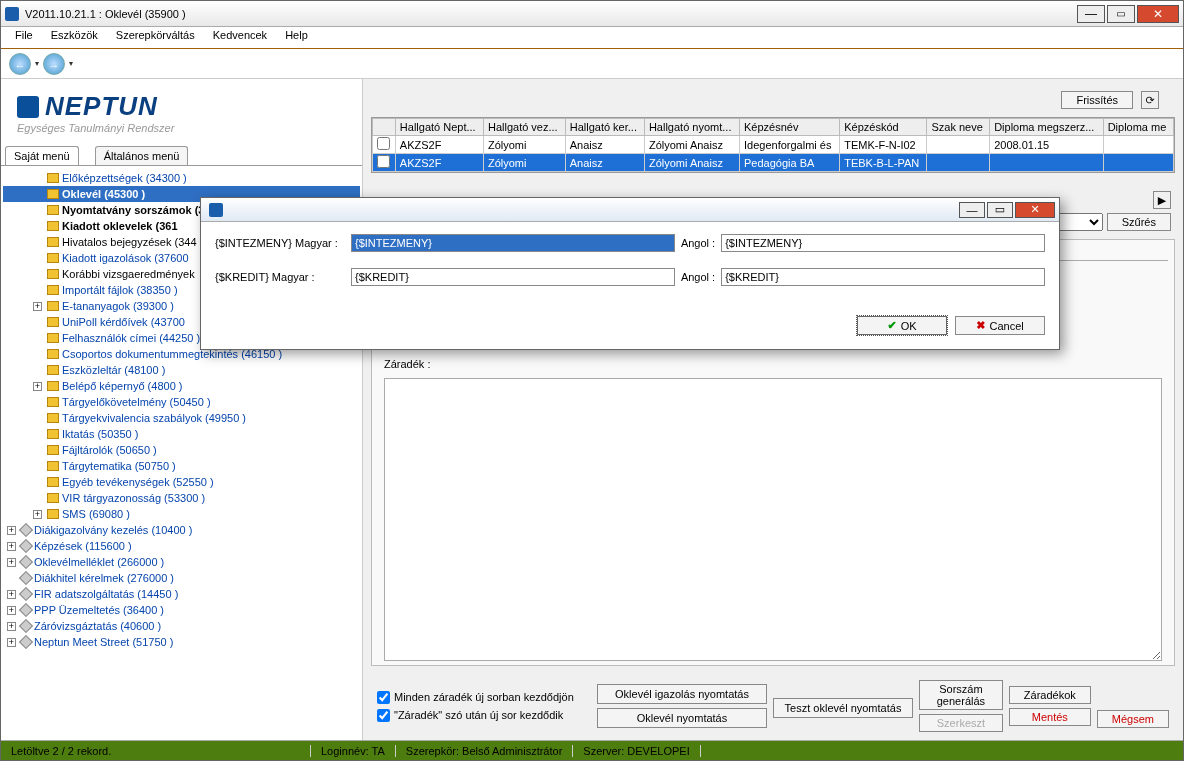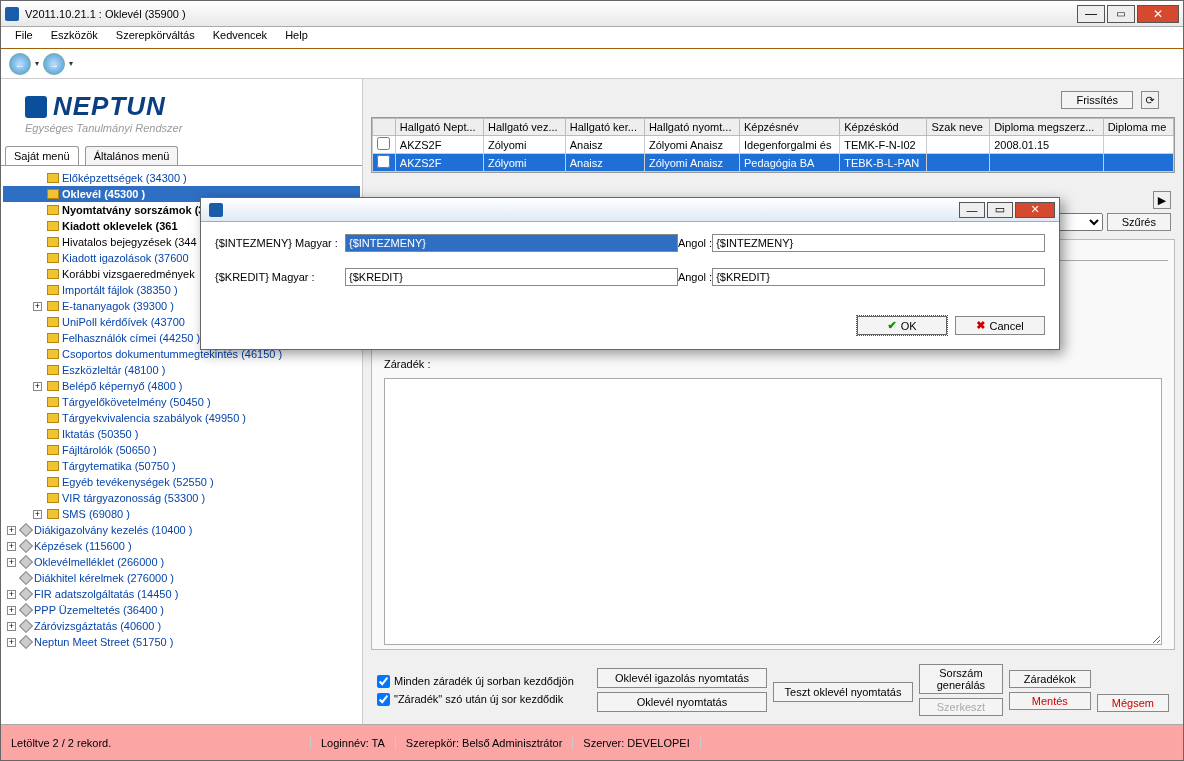--- a/index.html
+++ b/index.html
@@ -17,26 +17,26 @@
   
   .menubar { height: 22px; display:flex; align-items:flex-start; gap: 6px; padding: 0 8px; background:#fff; border-bottom:1px solid #a16207;}
   .menubar span { padding: 2px 6px; cursor:pointer;}
   .toolbar { height: 30px; display:flex; align-items:center; gap:4px; padding:0 8px; border-bottom:1px solid #ccc;}
   .toolbar-btn { width:22px; height:22px; border:1px solid #7aa; border-radius:11px; background: radial-gradient(#bdf,#49c); display:flex; align-items:center; justify-content:center; color:#fff; font-weight:bold;}
   .dropdown-arrow{font-size:8px; color:#333;}
 
   
   .content { flex:1; display:flex; overflow:hidden; }
   .sidebar { width: 362px; display:flex; flex-direction:column; border-right:1px solid #ccc; }
-  .logo-area{ padding: 12px 16px 6px; margin-left: 8px; }
+  .logo-area{ padding: 12px 16px 6px; }
   .logo-text { font-size: 26px; font-weight: bold; color:#0a3f80; letter-spacing:1px; font-style: italic; display:flex; align-items:center; gap:6px;}
   .logo-icon{ width:22px; height:22px; background:#0a4f9a; border-radius:3px;}
   .logo-sub { color:#999; font-size:11px; font-style: italic;}
   .tabstrip { display:flex; border-bottom:1px solid #999; margin-top:6px;}
-  .tabstrip .tab { padding: 3px 8px; border:1px solid #999; border-bottom:none; background:#f5f5f5; margin-right:2px; margin-left:4px; border-radius: 3px 3px 0 0; cursor:pointer;}
+  .tabstrip .tab { padding: 3px 8px; border:1px solid #999; border-bottom:none; background:#f5f5f5; margin-right:12px; margin-left:4px; border-radius: 3px 3px 0 0; cursor:pointer;}
   .tabstrip .tab.active { background:#fff; font-weight:normal;}
   .tree { flex:1; overflow:auto; padding:4px 2px; font-size:11px;}
   .tree-item { display:flex; align-items:center; gap:3px; white-space:nowrap; padding:1px 0 1px 28px; line-height:14px;}
   .tree-item.depth1{ padding-left: 44px;}
   .tree-item.depth0{ padding-left: 18px;}
   .tree-item .exp { width:9px; height:9px; border:1px solid #888; display:inline-flex; align-items:center; justify-content:center; font-size:9px; line-height:7px; margin-right:2px; margin-left:-14px;}
   .tree-item a { color: #0645ad; text-decoration:none; cursor:pointer;}
   .tree-item.bold a, .tree-item.bold span.text { font-weight:bold; color:#000;}
   .tree-item.selected { background:#2f6fc3;}
   .tree-item.selected span.text, .tree-item.selected a { color:#fff; font-weight:bold;}
@@ -66,32 +66,32 @@
   .check-row input{margin:0;}
   .zaradek-label{margin:4px 6px;}
   .zaradek-text{flex:1; margin:0 6px; border:1px solid #aaa; background:#fff;}
   .buttons-row{ margin: 6px 8px 8px; display:grid; grid-template-columns: 220px 170px 1fr auto auto auto auto; gap:6px; align-items:center;}
   .buttons-row .left-checks{ display:flex; flex-direction:column; gap:3px;}
   .btn-wide{ padding:3px 8px; min-width:140px;}
   .btn.disabled{ color:#aaa;}
   .btn.red{ color:#c00;}
 
   
-  .statusbar { height:36px; border-top:1px solid #aaa; background:#fca5a5; display:flex; align-items:center; font-size:11px;}
+  .statusbar { height:20px; border-top:1px solid #aaa; background:#4d7c0f; display:flex; align-items:center; font-size:11px;}
   .statusbar .cell{ padding: 0 10px; border-right:1px solid #ccc;}
 
   
   .modal-overlay{ position:absolute; inset:0; pointer-events:none;}
   .modal { pointer-events:all; position:absolute; top:197px; left:200px; width:860px; background:#fff; border:1px solid #666; box-shadow: 4px 4px 12px rgba(0,0,0,0.4);}
   .modal-title{ background: linear-gradient(#fff,#e0e9f4); height:24px; display:flex; align-items:center; justify-content:flex-end; padding:0 4px; border-bottom:1px solid #aaa;}
   .modal-title .left{ flex:1; display:flex; align-items:center; padding-left:4px;}
   .m-btn{ width:26px; height:16px; border:1px solid #555; margin-left:2px; display:flex; align-items:center; justify-content:center; background:#eee; font-size:11px; cursor:pointer;}
   .m-btn.close{ background:#d54a2e; color:#fff; width:40px;}
   .modal-body{ padding: 12px 14px 8px;}
-  .form-row{ display:flex; align-items:center; gap:0; margin-bottom:16px;}
+  .form-row{ display:flex; align-items:center; gap:6px; margin-bottom:16px;}
   .form-row label{ min-width:130px;}
   .form-row input{ flex:1; border:1px solid #888; padding:1px 3px; font-size:11px; height:18px;}
   .form-row input.hl{ background:#2f6fc3; color:#fff;}
   .modal-footer{ display:flex; justify-content:flex-end; gap:8px; padding:6px 14px 14px;}
   .modal-footer .btn{ min-width:90px; display:flex; align-items:center; justify-content:center; gap:4px;}
   .modal-footer .btn.ok{ border:1px solid #666; outline:1px dotted #555;}
   .checkmark{ color:#090; font-weight:bold;}
   .xmark{ color:#c00; font-weight:bold;}
 </style>
 </head>

